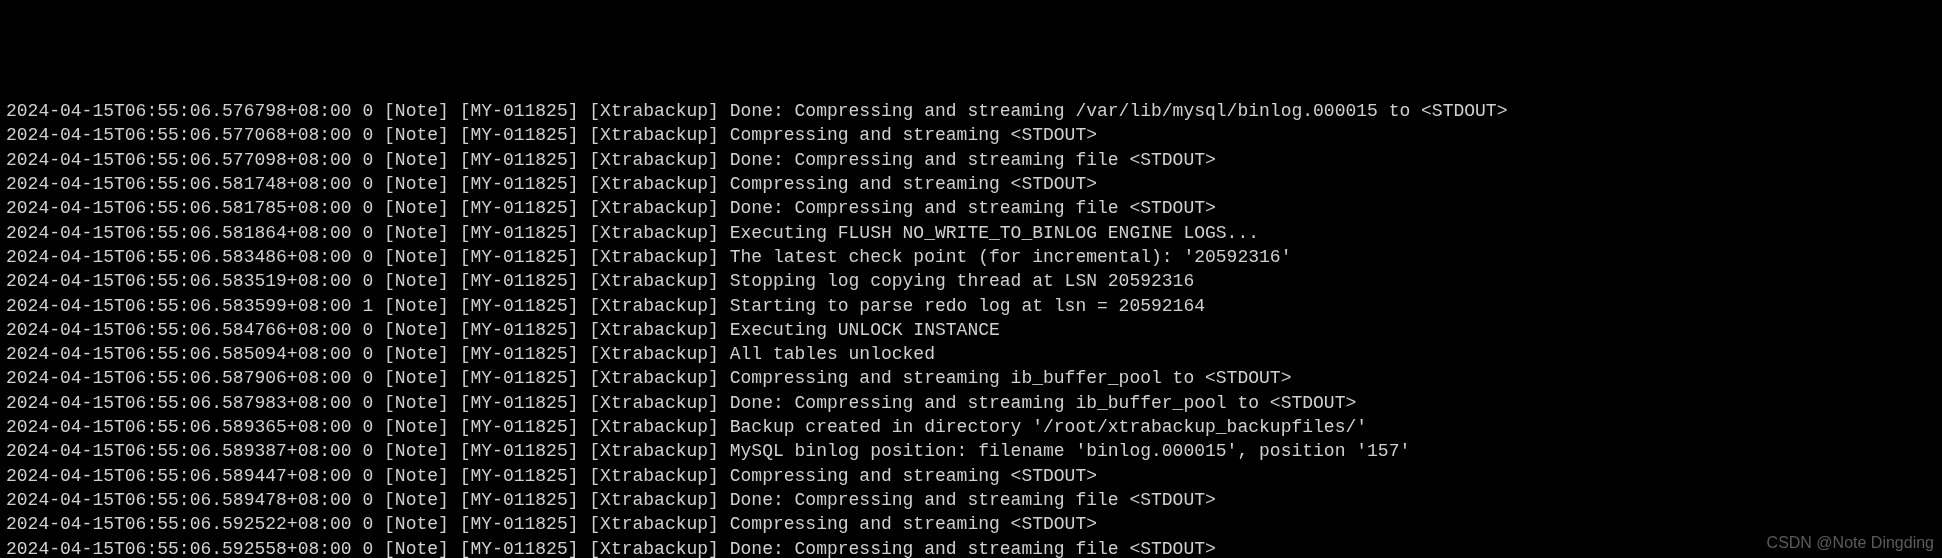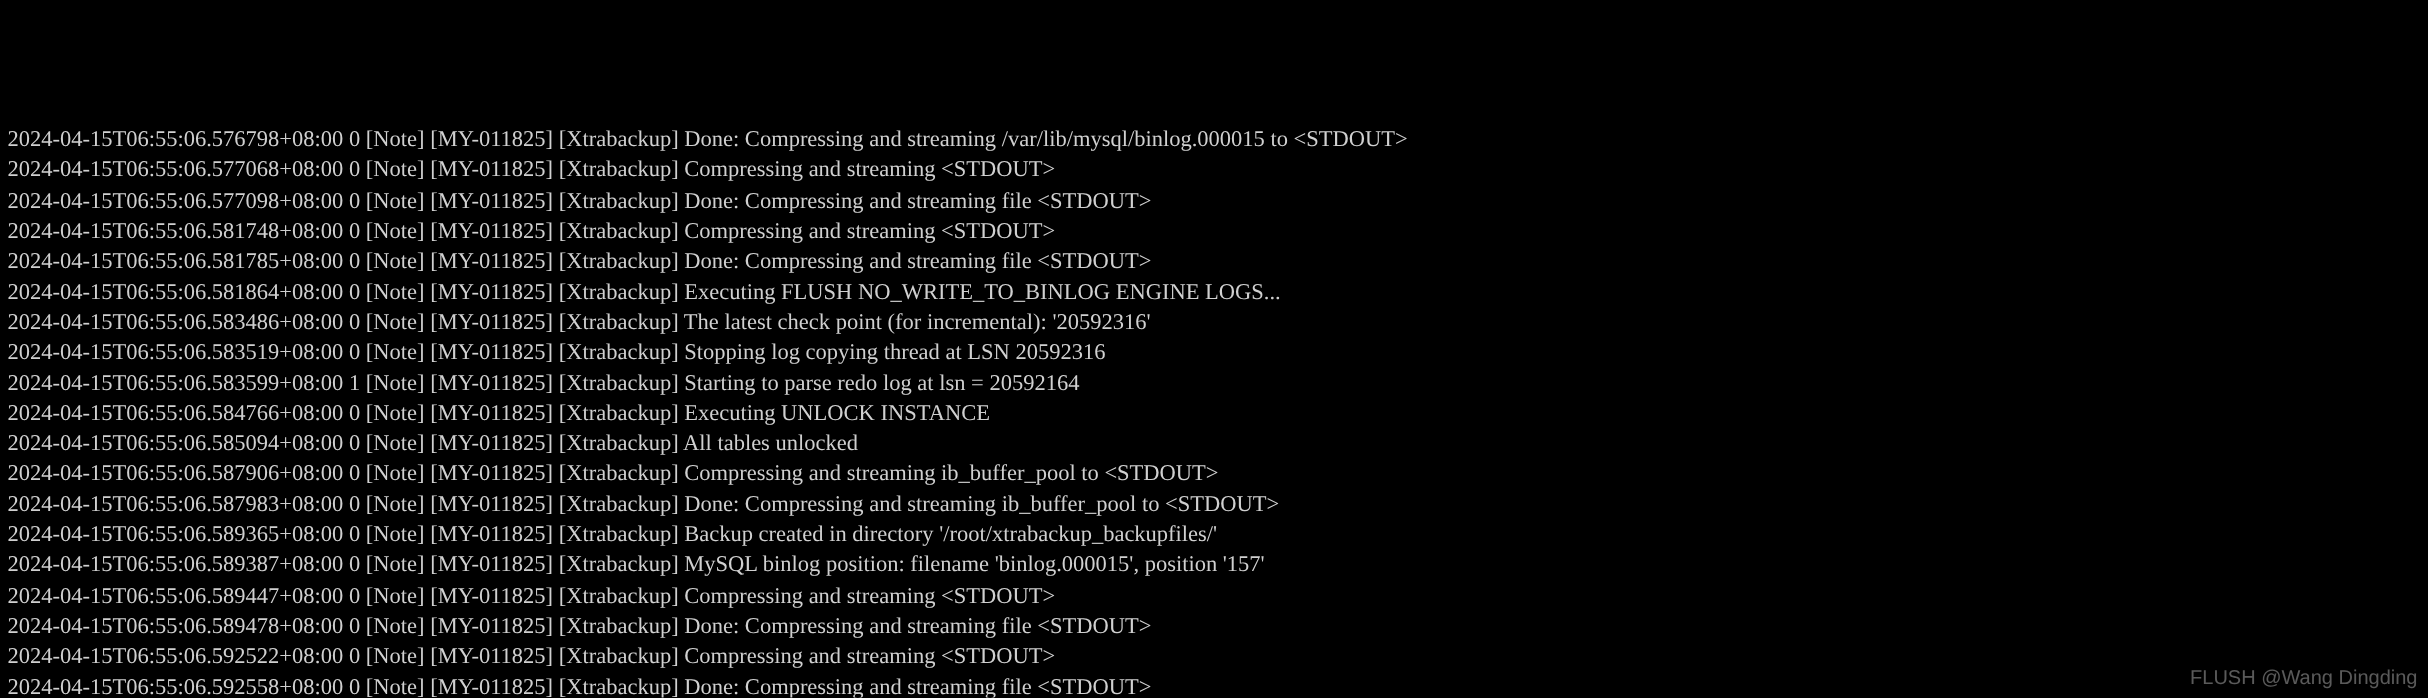--- a/index.html
+++ b/index.html
@@ -15,34 +15,33 @@
       line-height: 1.35;
       white-space: pre;
       overflow: auto;
       padding: 2px 6px;
       width: 1942px;
       height: 558px;
       position: relative;
     }
     .log-line {
       display: flex;
-      font-family: Liberation Serif, serif;
     }
     .watermark {
       position: absolute;
       bottom: 4px;
       right: 8px;
       color: rgba(200,200,200,0.45);
       font-family: Arial, sans-serif;
       font-size: 16px;
       white-space: nowrap;
     }
   </style>
 </head>
 <body>
 
 
 
 <div id="log-container"><div class="log-line"><span>2024-04-15T06:55:06.576798+08:00</span><span> 0 </span><span>[Note]</span><span> [MY-011825]</span><span> [Xtrabackup]</span><span> Done: Compressing and streaming /var/lib/mysql/binlog.000015 to &lt;STDOUT&gt;</span></div><div class="log-line"><span>2024-04-15T06:55:06.577068+08:00</span><span> 0 </span><span>[Note]</span><span> [MY-011825]</span><span> [Xtrabackup]</span><span> Compressing and streaming &lt;STDOUT&gt;</span></div><div class="log-line"><span>2024-04-15T06:55:06.577098+08:00</span><span> 0 </span><span>[Note]</span><span> [MY-011825]</span><span> [Xtrabackup]</span><span> Done: Compressing and streaming file &lt;STDOUT&gt;</span></div><div class="log-line"><span>2024-04-15T06:55:06.581748+08:00</span><span> 0 </span><span>[Note]</span><span> [MY-011825]</span><span> [Xtrabackup]</span><span> Compressing and streaming &lt;STDOUT&gt;</span></div><div class="log-line"><span>2024-04-15T06:55:06.581785+08:00</span><span> 0 </span><span>[Note]</span><span> [MY-011825]</span><span> [Xtrabackup]</span><span> Done: Compressing and streaming file &lt;STDOUT&gt;</span></div><div class="log-line"><span>2024-04-15T06:55:06.581864+08:00</span><span> 0 </span><span>[Note]</span><span> [MY-011825]</span><span> [Xtrabackup]</span><span> Executing FLUSH NO_WRITE_TO_BINLOG ENGINE LOGS...</span></div><div class="log-line"><span>2024-04-15T06:55:06.583486+08:00</span><span> 0 </span><span>[Note]</span><span> [MY-011825]</span><span> [Xtrabackup]</span><span> The latest check point (for incremental): '20592316'</span></div><div class="log-line"><span>2024-04-15T06:55:06.583519+08:00</span><span> 0 </span><span>[Note]</span><span> [MY-011825]</span><span> [Xtrabackup]</span><span> Stopping log copying thread at LSN 20592316</span></div><div class="log-line"><span>2024-04-15T06:55:06.583599+08:00</span><span> 1 </span><span>[Note]</span><span> [MY-011825]</span><span> [Xtrabackup]</span><span> Starting to parse redo log at lsn = 20592164</span></div><div class="log-line"><span>2024-04-15T06:55:06.584766+08:00</span><span> 0 </span><span>[Note]</span><span> [MY-011825]</span><span> [Xtrabackup]</span><span> Executing UNLOCK INSTANCE</span></div><div class="log-line"><span>2024-04-15T06:55:06.585094+08:00</span><span> 0 </span><span>[Note]</span><span> [MY-011825]</span><span> [Xtrabackup]</span><span> All tables unlocked</span></div><div class="log-line"><span>2024-04-15T06:55:06.587906+08:00</span><span> 0 </span><span>[Note]</span><span> [MY-011825]</span><span> [Xtrabackup]</span><span> Compressing and streaming ib_buffer_pool to &lt;STDOUT&gt;</span></div><div class="log-line"><span>2024-04-15T06:55:06.587983+08:00</span><span> 0 </span><span>[Note]</span><span> [MY-011825]</span><span> [Xtrabackup]</span><span> Done: Compressing and streaming ib_buffer_pool to &lt;STDOUT&gt;</span></div><div class="log-line"><span>2024-04-15T06:55:06.589365+08:00</span><span> 0 </span><span>[Note]</span><span> [MY-011825]</span><span> [Xtrabackup]</span><span> Backup created in directory '/root/xtrabackup_backupfiles/'</span></div><div class="log-line"><span>2024-04-15T06:55:06.589387+08:00</span><span> 0 </span><span>[Note]</span><span> [MY-011825]</span><span> [Xtrabackup]</span><span> MySQL binlog position: filename 'binlog.000015', position '157'</span></div><div class="log-line"><span>2024-04-15T06:55:06.589447+08:00</span><span> 0 </span><span>[Note]</span><span> [MY-011825]</span><span> [Xtrabackup]</span><span> Compressing and streaming &lt;STDOUT&gt;</span></div><div class="log-line"><span>2024-04-15T06:55:06.589478+08:00</span><span> 0 </span><span>[Note]</span><span> [MY-011825]</span><span> [Xtrabackup]</span><span> Done: Compressing and streaming file &lt;STDOUT&gt;</span></div><div class="log-line"><span>2024-04-15T06:55:06.592522+08:00</span><span> 0 </span><span>[Note]</span><span> [MY-011825]</span><span> [Xtrabackup]</span><span> Compressing and streaming &lt;STDOUT&gt;</span></div><div class="log-line"><span>2024-04-15T06:55:06.592558+08:00</span><span> 0 </span><span>[Note]</span><span> [MY-011825]</span><span> [Xtrabackup]</span><span> Done: Compressing and streaming file &lt;STDOUT&gt;</span></div></div>
-<div class="watermark">FLUSH @Wang Dingding</div>
+<div class="watermark">CSDN @Note Dingding</div>
 
 
 
 
 </body></html>

